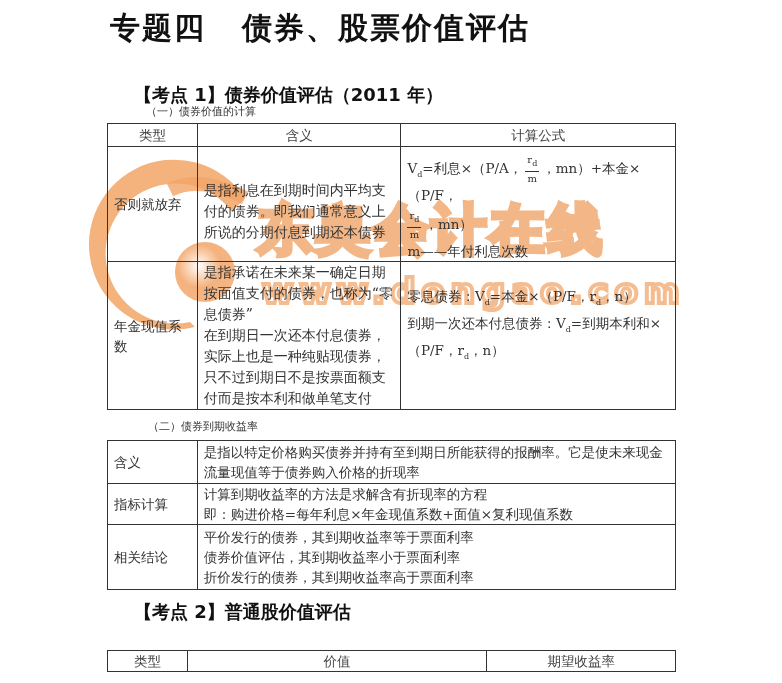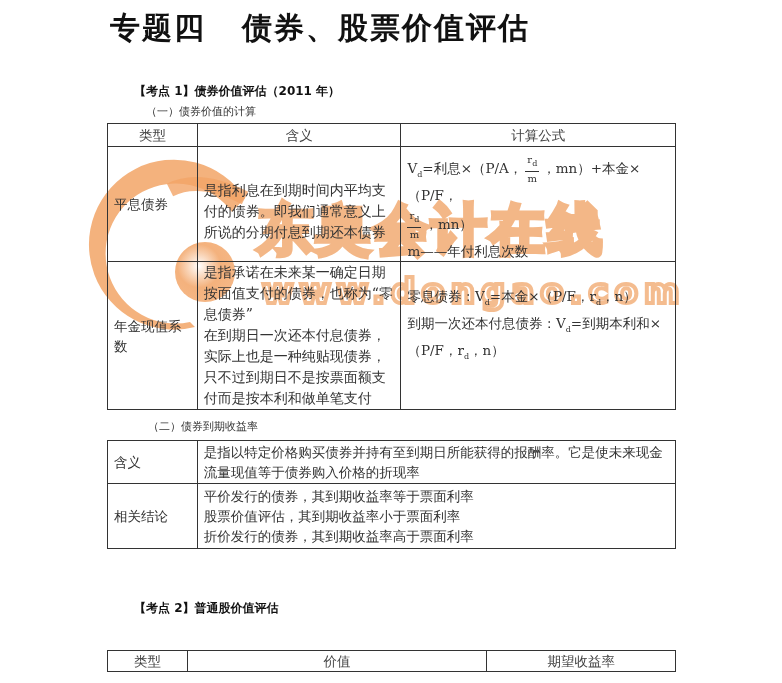--- a/index.html
+++ b/index.html
@@ -2,21 +2,21 @@
 <html><head>
 <meta charset="utf-8">
 <style>
   html, body { margin:0; padding:0; background:#fff; }
   body { width:782px; height:683px; position:relative; overflow:hidden;
          font-family: "DejaVu Serif", "Liberation Serif", serif; color:#222; }
   .abs { position:absolute; }
   .title { left:0; width:640px; top:8px; text-align:center; font-size:30px; font-weight:bold;
            letter-spacing:2px; color:#111; font-family:"DejaVu Serif", serif; }
   .title .gap { display:inline-block; width:36px; }
-  .h-bold { font-weight:bold; font-size:12px; color:#111; font-family:"DejaVu Sans", sans-serif; }
+  .h-bold { font-weight:bold; font-size:18px; color:#111; font-family:"DejaVu Sans", sans-serif; }
   .h-sub { font-size:11px; color:#333; }
   table { border-collapse:collapse; position:absolute; font-size:13.5px; line-height:20px; color:#333; }
   td, th { border:1px solid #333; padding:0 6px; vertical-align:middle; font-weight:normal; }
   th { text-align:center; color:#444; }
   .watermark { position:absolute; pointer-events:none; }
   .frac { display:inline-block; vertical-align:middle; text-align:center; font-size:10px; line-height:14px; margin:0 3px; }
   .frac .num { display:block; border-bottom:1px solid #333; padding:0 2px; }
   .frac .den { display:block; }
   sub { font-size:8px; }
 </style>
@@ -58,21 +58,21 @@
       <col style="width:204px">
       <col style="width:275px">
     </colgroup>
   <tbody>
       <tr style="height:23px;">
     <th>类型</th>
     <th>含义</th>
     <th>计算公式</th>
   </tr>
   <tr style="height:103px;">
-    <td>平息债券</td>
+    <td>否则就放弃</td>
     <td style="font-size:14px;line-height:21px;padding-top:14px;">是指利息在到期时间内平均支付的债券。即我们通常意义上所说的分期付息到期还本债券</td>
     <td style="vertical-align:top;padding-top:6px;line-height:19px;margin-left:36px;">
       <div>
         <span>V</span><sub>d</sub><span>=利息×（P/A，</span><span class="frac"><span class="num"><span>r</span><sub>d</sub></span><span class="den">m</span></span><span>，mn）+本金×（P/F，</span>
       </div>
       <div style="margin-top:4px;">
         <span class="frac" style="margin-left:0;"><span class="num"><span>r</span><sub>d</sub></span><span class="den">m</span></span><span>，mn）</span>
       </div>
       <div>m——年付利息次数</div>
     </td>
@@ -98,25 +98,32 @@
       <col style="width:90px">
       <col style="width:479px">
     </colgroup>
   <tbody>
       <tr style="height:43px;">
     <td>含义</td>
     <td>
           <div>是指以特定价格购买债券并持有至到期日所能获得的报酬率。它是使未来现金流量现值等于债券购入价格的折现率</div>
         </td>
   </tr>
+  <tr style="height:39px;">
+    <td>指标计算</td>
+    <td>
+      <div>计算到期收益率的方法是求解含有折现率的方程</div>
+      <div>即：购进价格=每年利息×年金现值系数+面值×复利现值系数</div>
+    </td>
+  </tr>
   <tr style="height:65px;">
     <td>相关结论</td>
     <td>
       <div>平价发行的债券，其到期收益率等于票面利率</div>
-      <div>股票价值评估，其到期收益率小于票面利率</div>
+      <div>债券价值评估，其到期收益率小于票面利率</div>
       <div>折价发行的债券，其到期收益率高于票面利率</div>
     </td>
   </tr>
 </tbody>
   </table>
 
 <div class="abs h-bold" style="left:134px;top:600px;">【考点 2】普通股价值评估</div>
 
 <table style="left:107px;top:650px;width:569px;">
   <colgroup>

